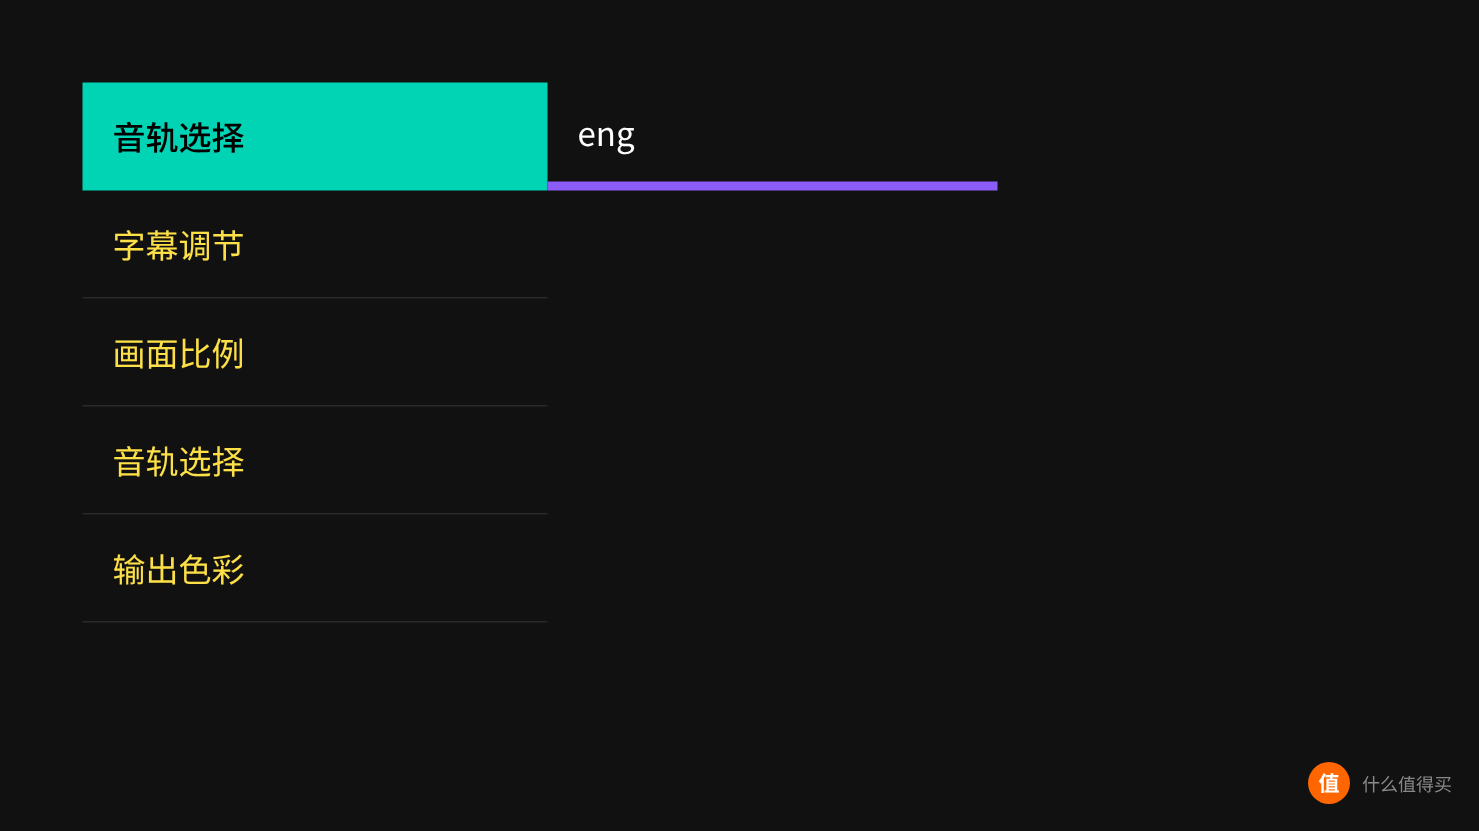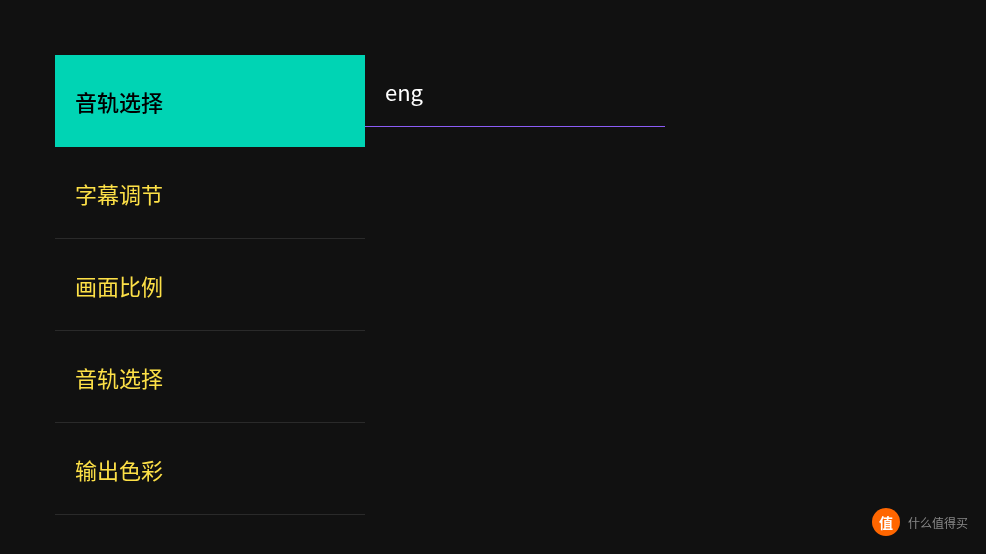--- a/index.html
+++ b/index.html
@@ -20,21 +20,21 @@
     .menu-container {
       position: absolute;
       top: 55px;
       left: 55px;
       width: 310px;
     }
 
     .menu-item {
       display: flex;
       align-items: center;
-      height: 92px;
+      height: 72px;
       padding: 0 20px;
       cursor: pointer;
       border-bottom: 1px solid #2a2a2a;
       position: relative;
     }
 
     .menu-item:first-child {
       background-color: #00d4b4;
       border-bottom: none;
     }
@@ -55,21 +55,21 @@
       top: 55px;
       left: 365px;
       width: 300px;
     }
 
     .submenu-item {
       display: flex;
       align-items: center;
       height: 72px;
       padding: 0 20px;
-      border-bottom: 1px solid #8b5cf6;
+      border-bottom: 6px solid #8b5cf6;
       text-align: right;
     }
 
     .submenu-item-label {
       font-size: 22px;
       color: #ffffff;
       font-weight: 400;
     }
 
     .watermark {

